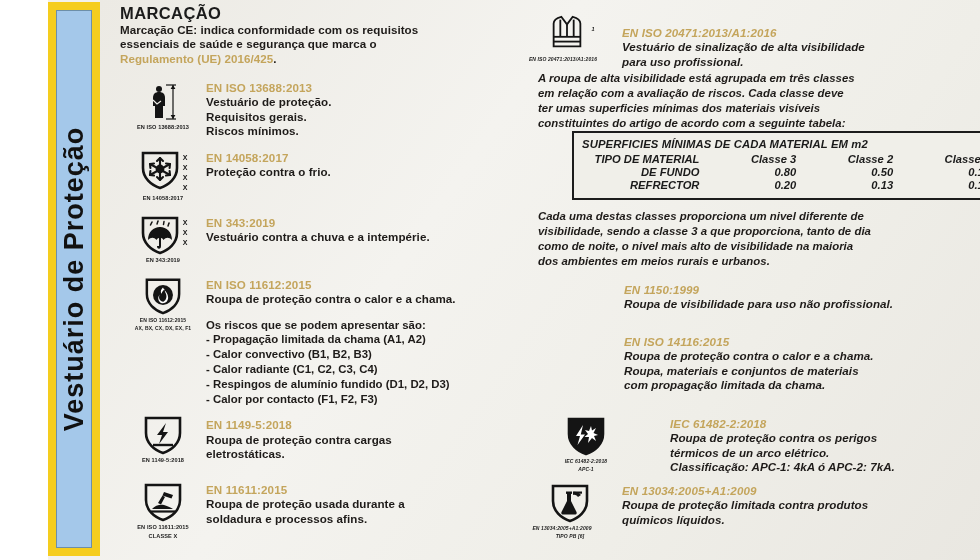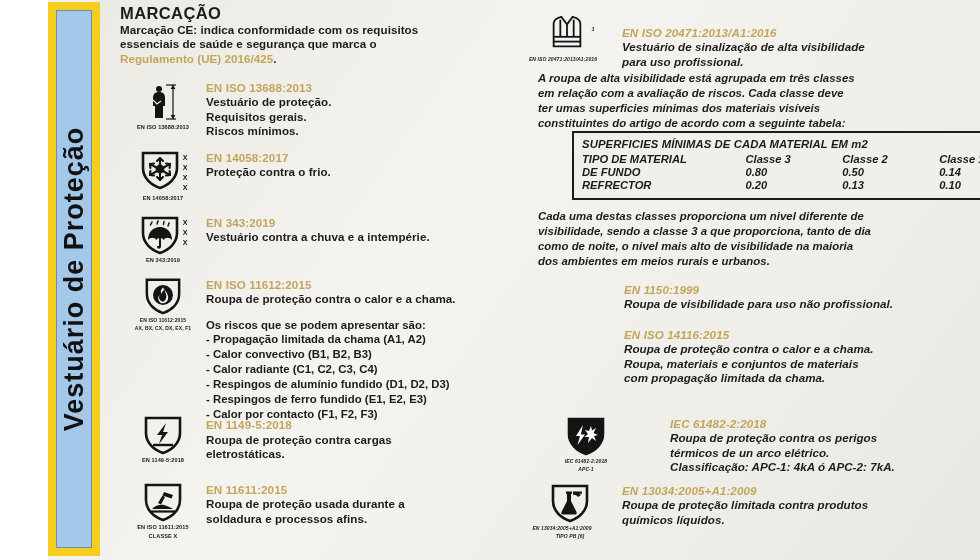--- a/index.html
+++ b/index.html
@@ -178,21 +178,21 @@
     margin-bottom: 3px;
     white-space: nowrap;
   }
   .surf-table table {
     border-collapse: collapse;
     width: 100%;
     font-size: 11.2px;
     font-weight: bold;
     color: #1b1b1b;
   }
-  .surf-table td { padding: 0 0 1px 0; white-space: nowrap; }
+  .surf-table td { padding: 0 0 1px 0; white-space: nowrap; text-align: right; }
   .surf-table td.c0 { width: 185px; }
   .surf-table td.c1, .surf-table td.c2, .surf-table td.c3 { width: 80px; padding-left: 46px; }
   
   svg.pic { display: inline-block; vertical-align: top; }
 </style>
 </head>
 <body>
 
 <div id="page">
 
@@ -299,21 +299,20 @@
         </div>
         <div class="textblock" style="width:330px;">
           <div class="std-code">EN ISO 11612:2015</div>
           <div class="std-desc">Roupa de proteção contra o calor e a chama.</div>
           <div class="risk-list">
             <div>Os riscos que se podem apresentar são:</div>
             <div>- Propagação limitada da chama (A1, A2)</div>
             <div>- Calor convectivo (B1, B2, B3)</div>
             <div>- Calor radiante (C1, C2, C3, C4)</div>
             <div>- Respingos de alumínio fundido (D1, D2, D3)</div>
-            <div>- Respingos de ferro fundido (E1, E2, E3)</div>
             <div>- Calor por contacto (F1, F2, F3)</div>
           </div>
         </div>
       </div>
 
       <div class="entry" style="top:415px; left:0; width:420px;align-items:center;">
         <div class="pictoblock">
           <svg class="pic" width="42" height="40" viewBox="0 0 42 40">
             <path d="M4 3 L38 3 L38 18 C38 28 30 35 21 38 C12 35 4 28 4 18 Z" fill="none" stroke="#141414" stroke-width="2.6"></path>
             <path d="M24 8 L15 20 L20 20 L17 29 L26 17 L21 17 Z" fill="#141414"></path>
@@ -412,21 +411,21 @@
         <div>visibilidade, sendo a classe 3 a que proporciona, tanto de dia</div>
         <div>como de noite, o nivel mais alto de visibilidade na maioria</div>
         <div>dos ambientes em meios rurais e urbanos.</div>
       </div>
 
       <div style="position:absolute; top:283px; left:106px; width:350px;">
         <div class="std-code">EN 1150:1999</div>
         <div class="std-desc">Roupa de visibilidade para uso não profissional.</div>
       </div>
 
-      <div style="position:absolute; top:328px; left:106px; width:350px;">
+      <div style="position:absolute; top:335px; left:106px; width:350px;">
         <div class="std-code">EN ISO 14116:2015</div>
         <div class="std-desc">Roupa de proteção contra o calor e a chama.</div>
         <div class="std-desc">Roupa, materiais e conjuntos de materiais</div>
         <div class="std-desc">com propagação limitada da chama.</div>
       </div>
 
       <div class="entry" style="top:416px; left:16px; width:462px;gap:32px;">
         <div class="pictoblock wide">
           <svg class="pic" width="42" height="40" viewBox="0 0 42 40">
             <path d="M4 3 L38 3 L38 18 C38 28 30 35 21 38 C12 35 4 28 4 18 Z" fill="#141414" stroke="#141414" stroke-width="2.6"></path>

